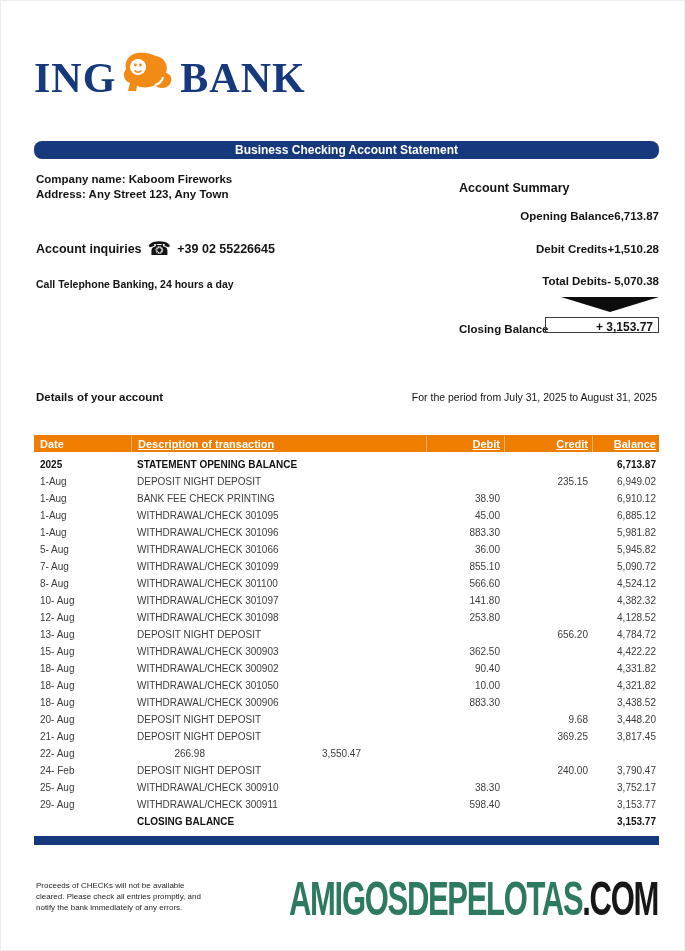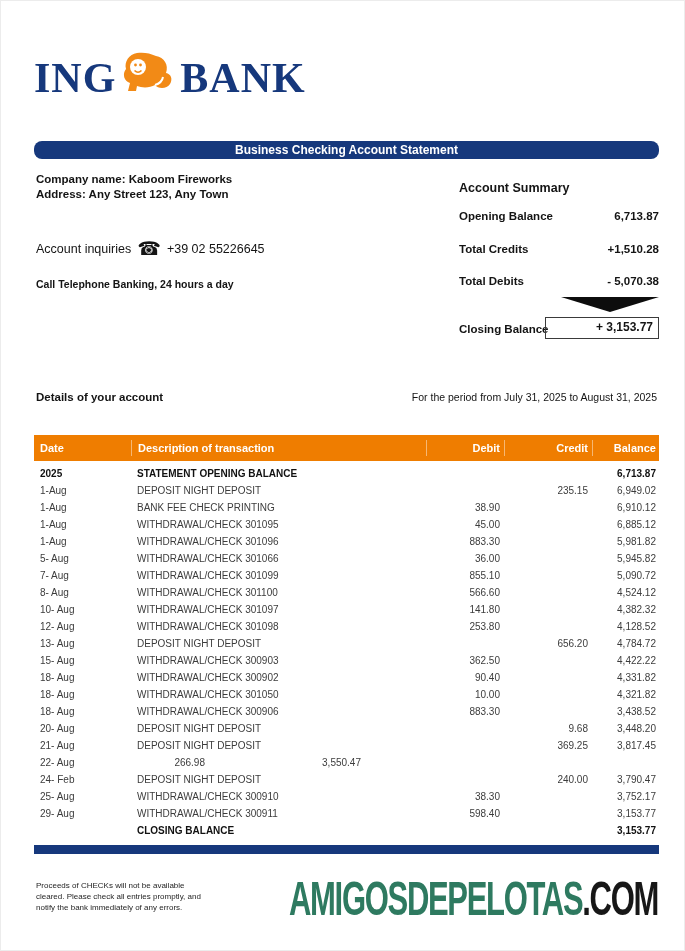--- a/index.html
+++ b/index.html
@@ -17,52 +17,52 @@
   .logo .lion{margin:0 4px 4px 6px;}
 
   
   .title-bar{position:absolute;left:33px;top:140px;width:625px;height:18px;
              background:var(--navy);color:#fff;font-size:12px;font-weight:bold;
              text-align:center;line-height:18px;border-radius:8px;}
 
   
   .company{position:absolute;left:35px;top:171px;font-size:11.5px;font-weight:bold;
            color:var(--ink);line-height:15px;}
-  .inquiries{position:absolute;left:35px;top:241px;font-size:12.5px;font-weight:normal;
+  .inquiries{position:absolute;left:35px;top:241px;font-size:12.5px;font-weight:bold;
              color:var(--ink);display:flex;align-items:center;gap:6px;}
   .inquiries .phone{font-size:19px;line-height:12px;}
   .tel-banking{position:absolute;left:35px;top:277px;font-size:10.5px;font-weight:bold;color:var(--ink);}
 
   
   .sum-head{position:absolute;left:458px;top:180px;font-size:12.5px;font-weight:bold;color:var(--ink);}
-  .sum-row{position:absolute;left:458px;width:200px;display:flex;justify-content:space-between;
+  .sum-row{position:absolute;left:458px;width:200px;display:flex;justify-content:flex-end;
            font-size:11.5px;font-weight:bold;color:var(--ink);}
   .sum-row.r0{top:209px;} .sum-row.r1{top:242px;} .sum-row.r2{top:274px;}
   .triangle{position:absolute;left:560px;top:296px;width:0;height:0;
             border-left:49px solid transparent;border-right:49px solid transparent;
             border-top:15px solid #0d0d0d;}
   .closing-label{position:absolute;left:458px;top:322px;font-size:11.5px;font-weight:bold;color:var(--ink);}
-  .closing-box{position:absolute;left:544px;top:316px;width:114px;height:22px;
+  .closing-box{position:absolute;left:544px;top:316px;width:114px;height:16px;
                border:1.5px solid #3a3a3a;font-size:12px;font-weight:bold;color:var(--ink);
                text-align:right;line-height:19px;padding-right:5px;}
 
   
   .details-head{position:absolute;left:35px;top:390px;font-size:11.5px;font-weight:bold;color:var(--ink);}
   .period{position:absolute;right:27px;top:390px;font-size:10.5px;color:var(--ink);}
 
   
   .tbl{position:absolute;left:33px;top:434px;width:625px;}
-  .thead{display:flex;background:var(--orange);height:26px;align-items:center;}
+  .thead{display:flex;background:var(--orange);height:17px;align-items:center;}
   .th{color:#fff;font-size:11px;font-weight:bold;height:16px;line-height:16px;}
   .col-date{width:97px;padding-left:6px;}
   .col-desc{width:295px;padding-left:6px;}
   .col-debit{width:78px;text-align:right;padding-right:4px;}
   .col-credit{width:88px;text-align:right;padding-right:4px;}
   .col-bal{width:67px;text-align:right;padding-right:3px;}
-  .th.col-desc,.th.col-debit,.th.col-credit,.th.col-bal{border-left:1px solid rgba(255,255,255,0.45);}
+  .th.col-desc,.th.col-debit,.th.col-credit,.th.col-bal{border-left:1px solid rgba(255,255,255,0.45);text-decoration:underline;}
   .tbody{padding-top:4px;}
   .tr{display:flex;height:17px;line-height:17px;font-size:10px;color:var(--rowink);}
   .tr.bold{font-weight:bold;color:#111;}
   .tr .col-bal{width:67px;}
   .tbl-endbar{margin-top:6px;width:625px;height:9px;background:var(--navy);}
 
   
   .footnote{position:absolute;left:35px;top:879px;font-size:8px;line-height:11px;color:#1e1e1e;}
   .watermark{position:absolute;left:288px;top:872px;display:flex;align-items:baseline;
              font-weight:bold;font-size:47px;letter-spacing:-2px;line-height:52px;
@@ -103,21 +103,21 @@
     <span>+39 02 55226645</span>
   </div>
   <div class="tel-banking">Call Telephone Banking, 24 hours a day</div>
 
   <div class="sum-head">Account Summary</div>
   <div class="sum-row r0">
     <span>Opening Balance</span>
     <span>6,713.87</span>
   </div>
   <div class="sum-row r1">
-    <span>Total Credits</span>
+    <span>Debit Credits</span>
     <span>+1,510.28</span>
   </div>
   <div class="sum-row r2">
     <span>Total Debits</span>
     <span>- 5,070.38</span>
   </div>
   <div class="triangle"></div>
   <div class="closing-label">Closing Balance</div>
   <div class="closing-box">+ 3,153.77</div>
 

